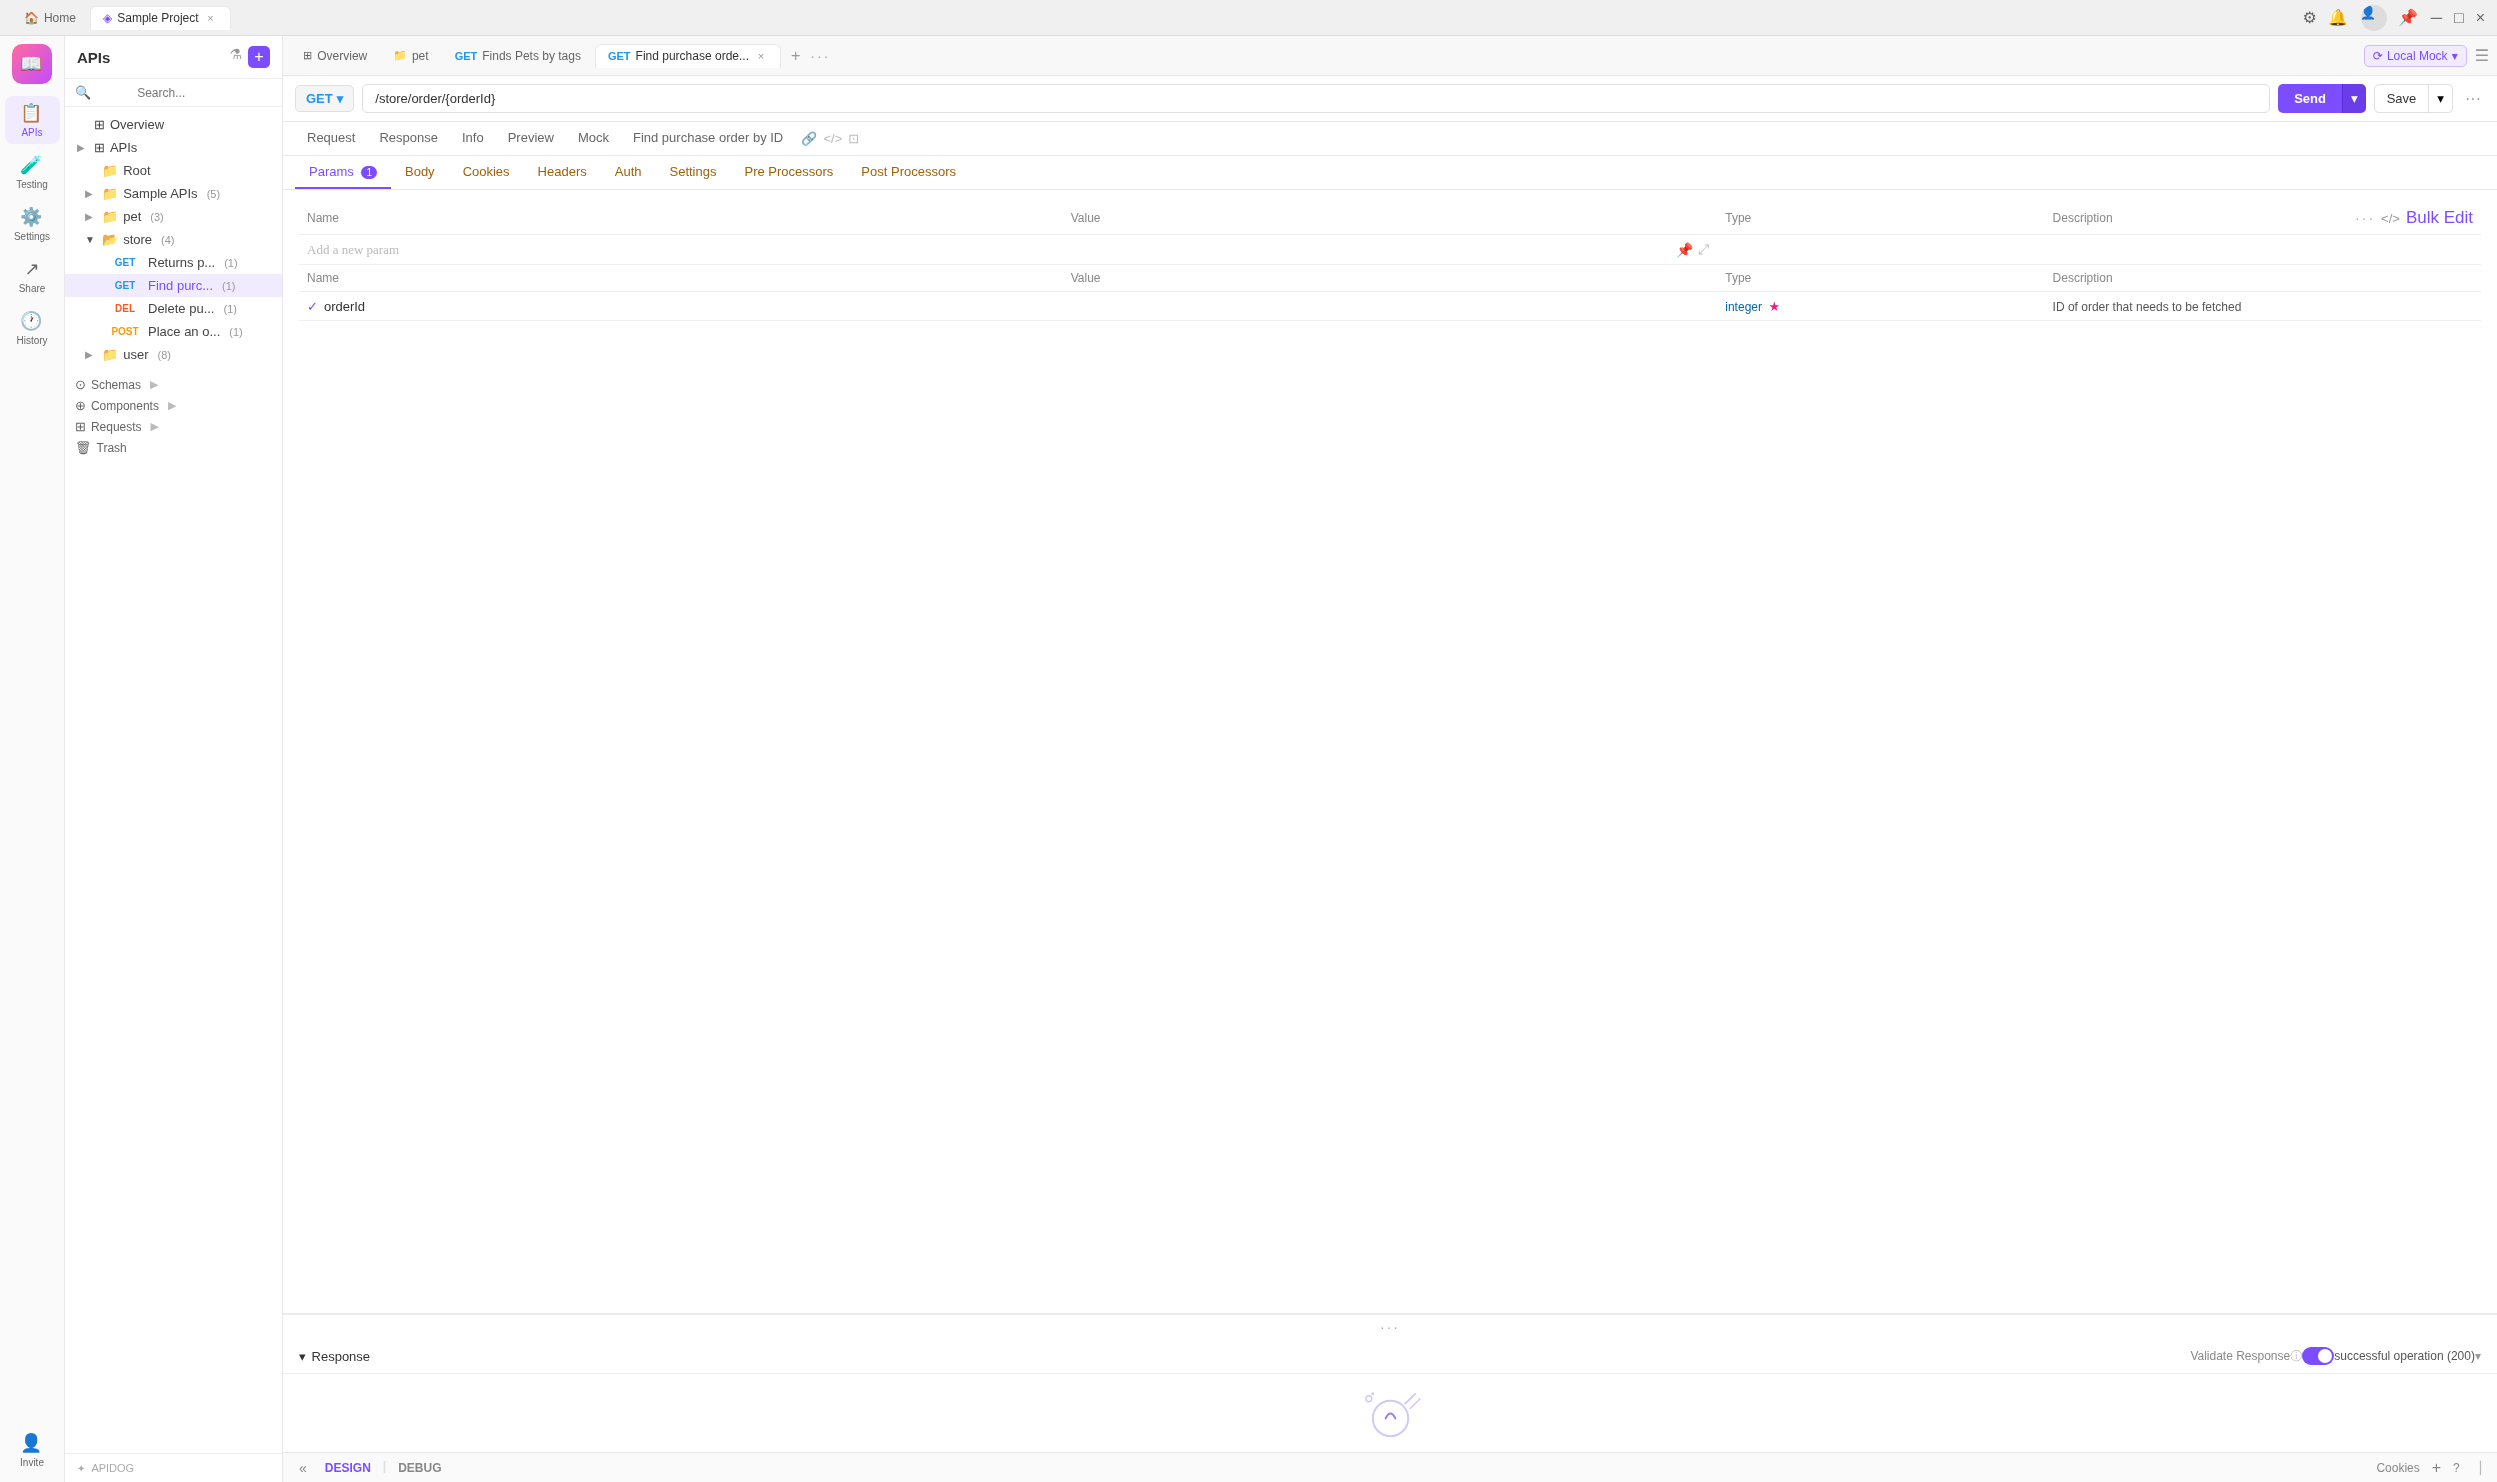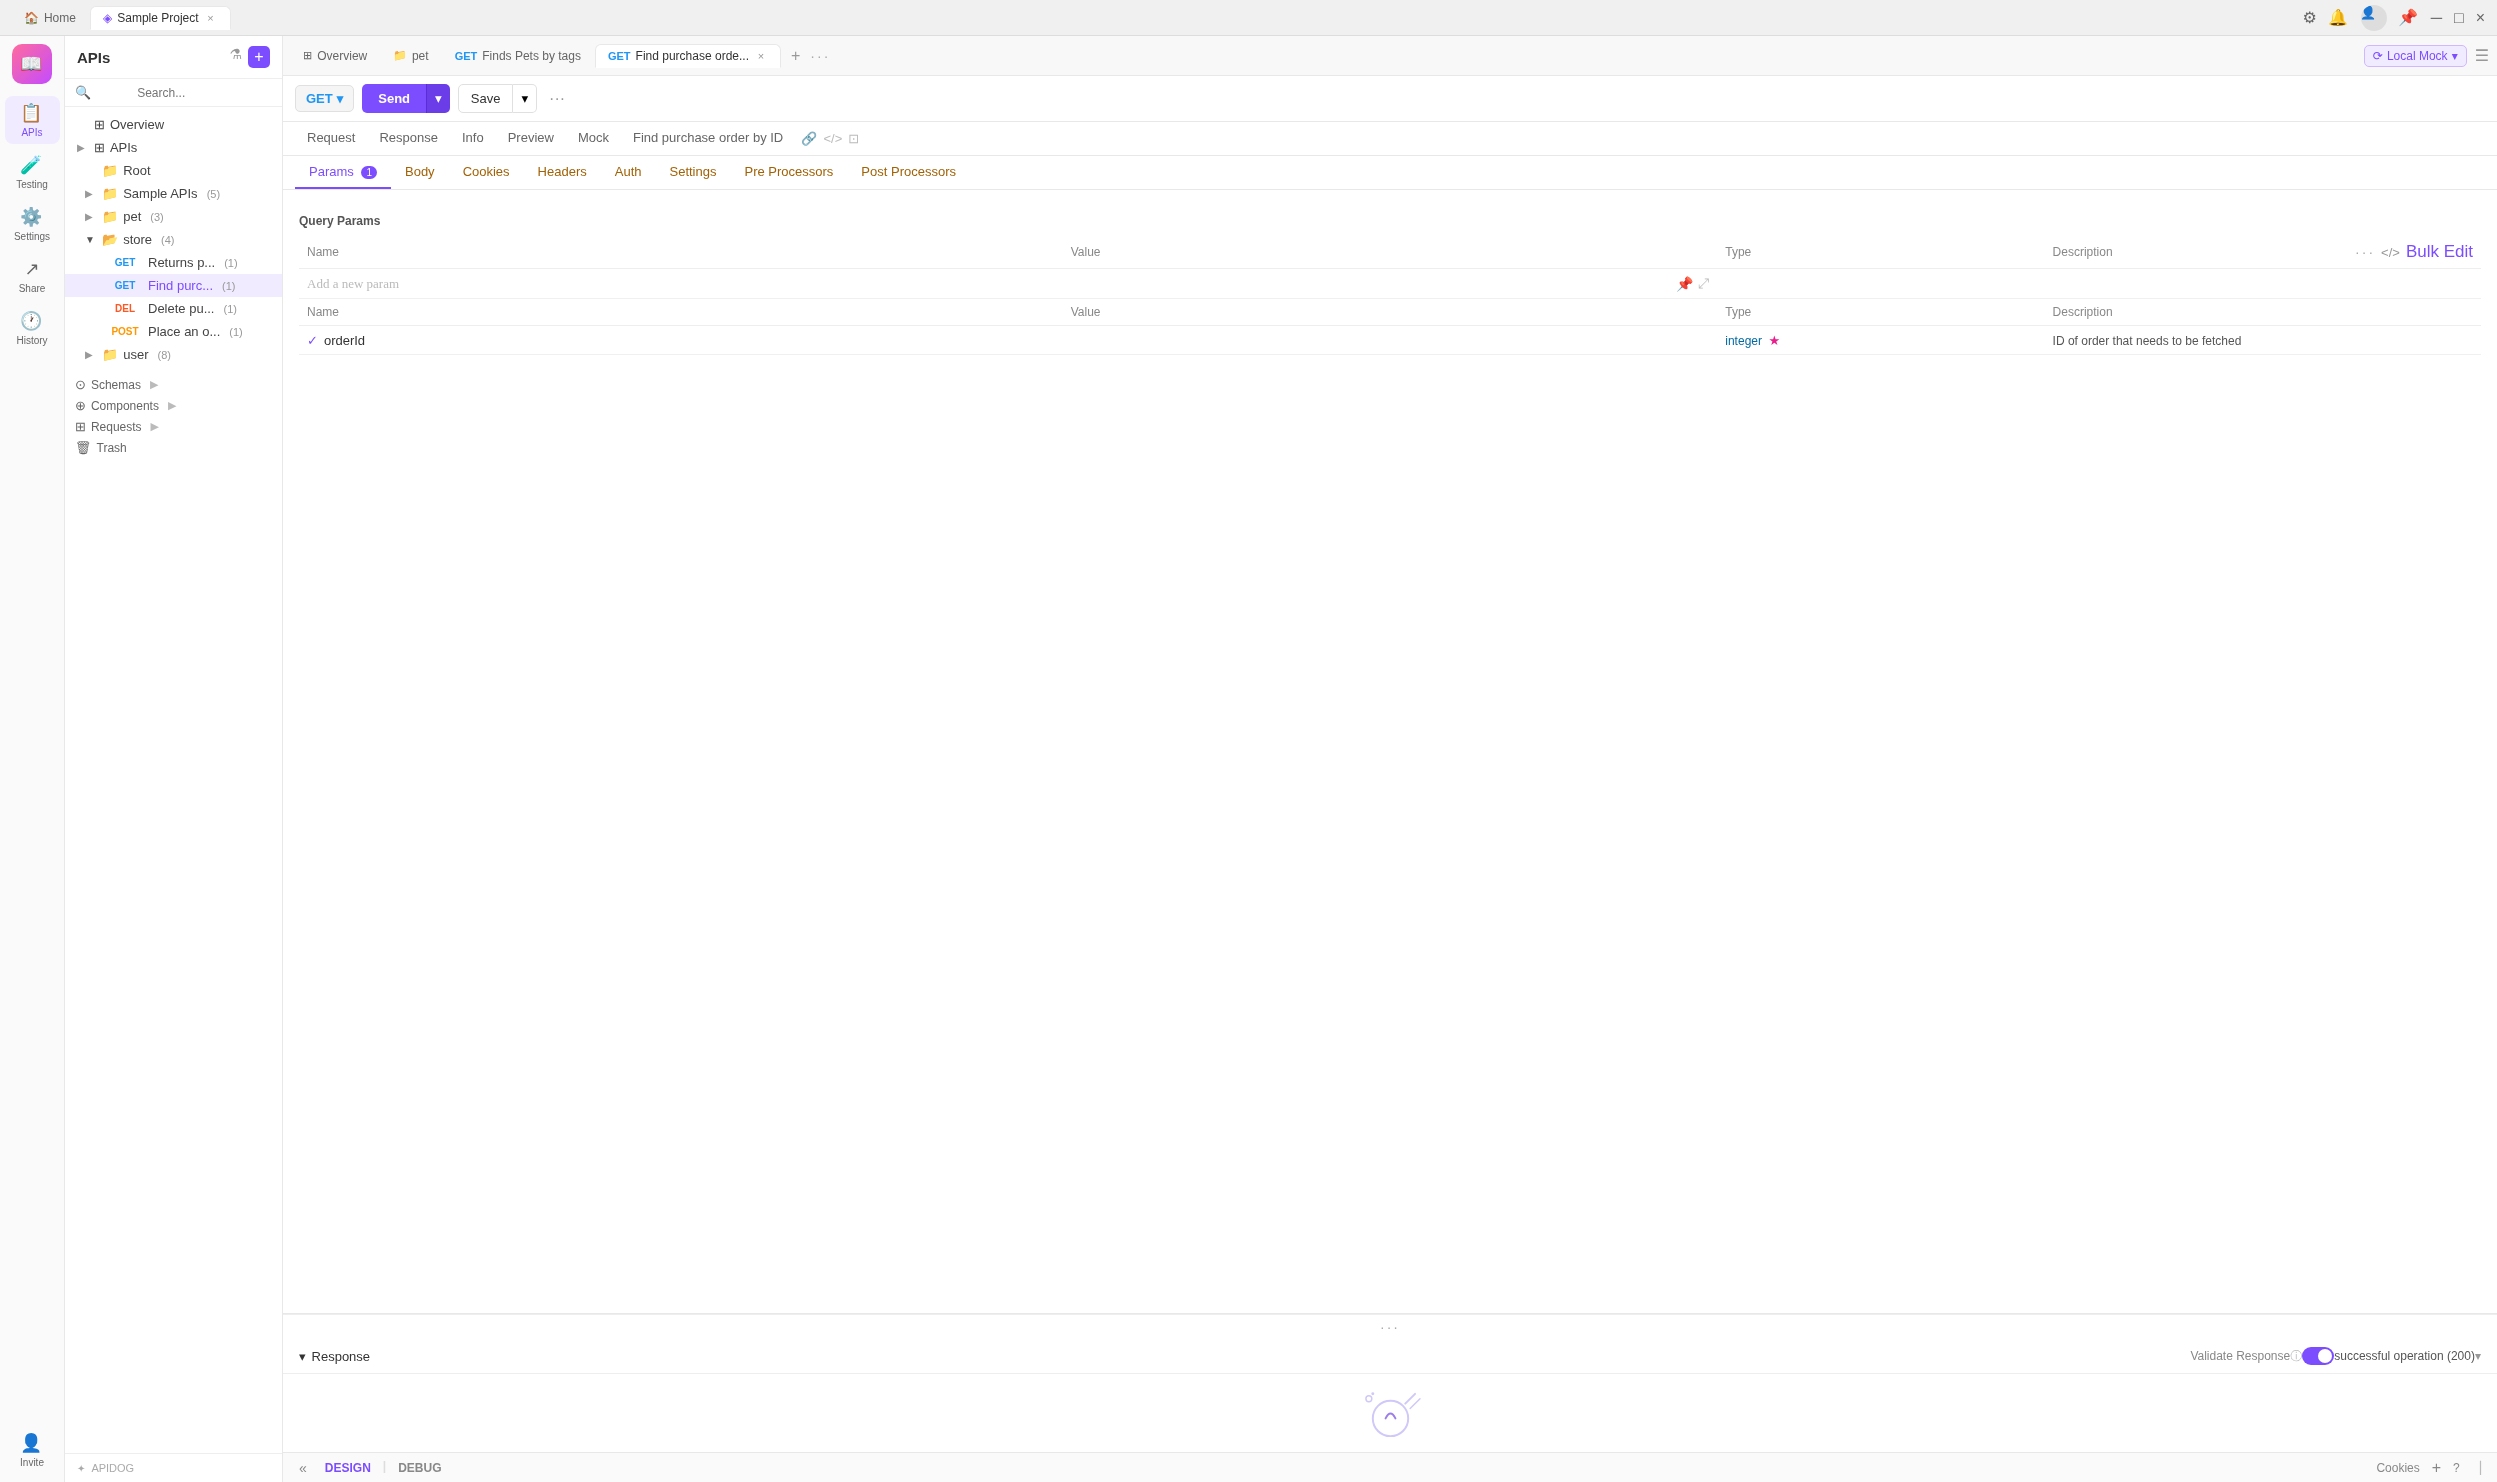--- a/index.html
+++ b/index.html
@@ -324,20 +324,21 @@
         </div>
         <span style="font-size:16px;color:#999;cursor:pointer;">☰</span>
       </div>
     </div>
 
     <div class="url-bar">
       <div class="method-select">
         <span>GET</span>
         <span>▾</span>
       </div>
+      <input class="url-input" value="/store/order/{orderId}" style="">
       <div style="display:flex;">
         <button class="send-btn">Send</button>
         <button class="send-btn-arrow">▾</button>
       </div>
       <div style="display:flex;">
         <button class="save-btn">Save</button>
         <button class="save-arrow">▾</button>
       </div>
       <button class="more-btn">···</button>
     </div>
@@ -363,21 +364,20 @@
       <span class="sub-tab">Cookies</span>
       <span class="sub-tab">Headers</span>
       <span class="sub-tab">Auth</span>
       <span class="sub-tab">Settings</span>
       <span class="sub-tab">Pre Processors</span>
       <span class="sub-tab">Post Processors</span>
     </div>
 
     <div class="params-area">
 
-      <div class="section-label">Query Params</div>
       <table class="params-table">
         <thead>
           <tr>
             <th style="width:35%;">Name</th>
             <th style="width:30%;">Value</th>
             <th style="width:15%;">Type</th>
             <th>
               <div style="display:flex;align-items:center;justify-content:space-between;">
                 <span>Description</span>
                 <div style="display:flex;align-items:center;gap:6px;">

